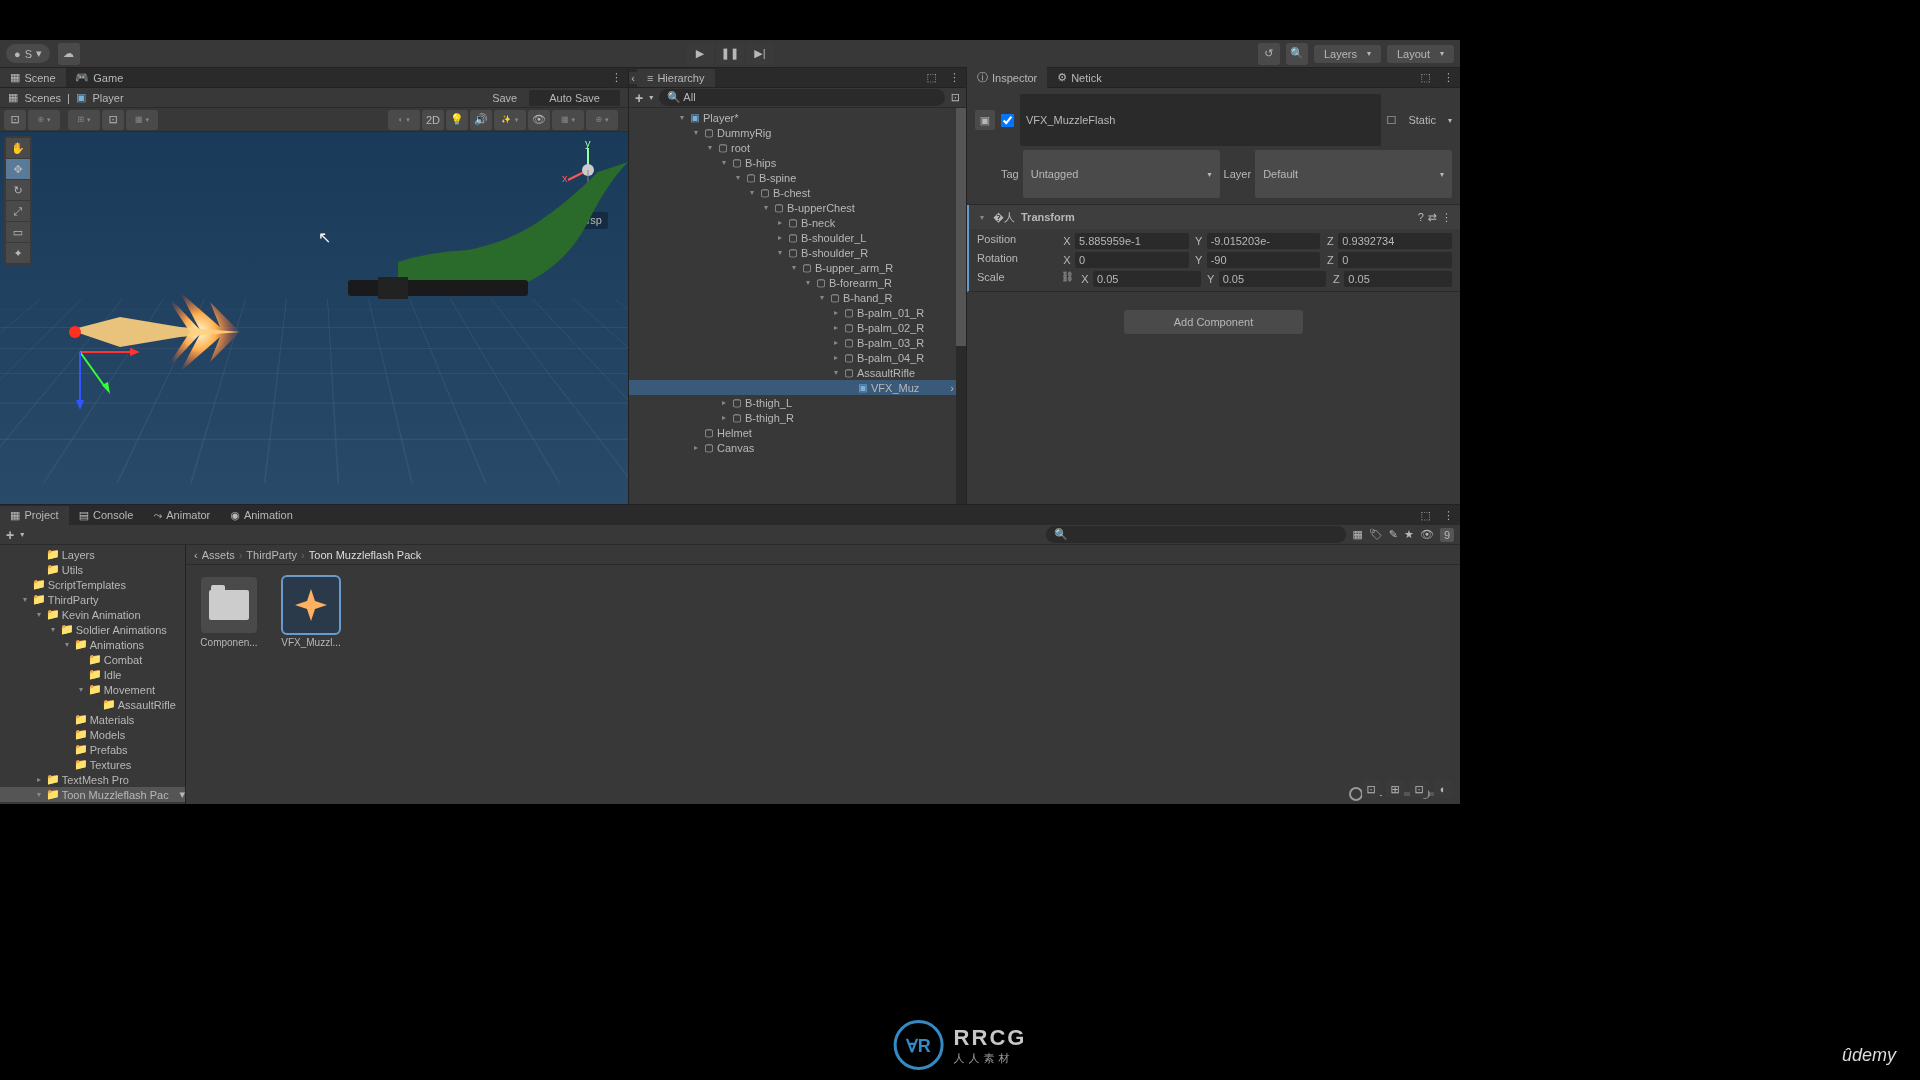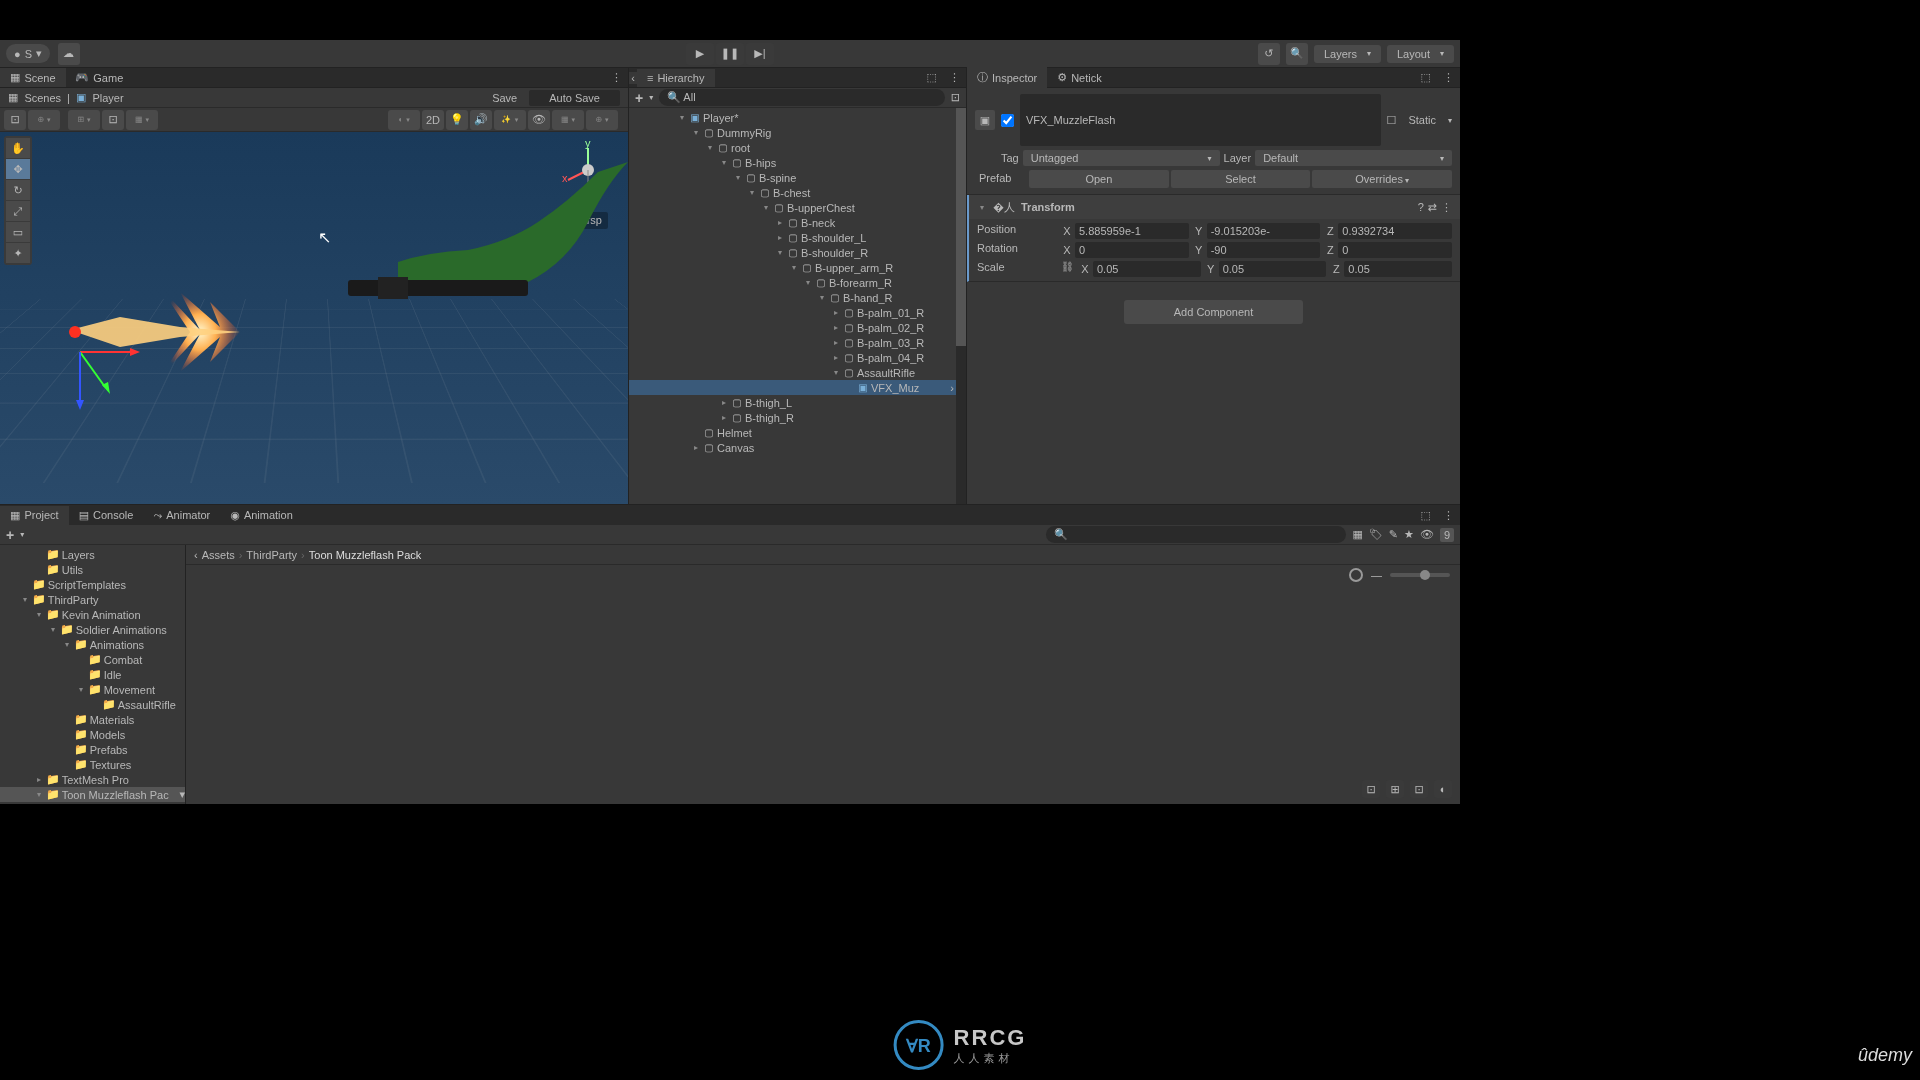--- a/index.html
+++ b/index.html
@@ -54,21 +54,21 @@
 .indent-1{padding-left:20px}.indent-2{padding-left:34px}.indent-3{padding-left:48px}.indent-4{padding-left:62px}
 .indent-5{padding-left:76px}.indent-6{padding-left:90px}.indent-7{padding-left:104px}.indent-8{padding-left:118px}
 .indent-9{padding-left:132px}.indent-10{padding-left:146px}
 .right-col{flex:1;display:flex;flex-direction:column;border-left:1px solid #222;background:#383838}
 .insp-header{padding:6px 8px;display:flex;flex-direction:column;gap:4px;border-bottom:1px solid #2a2a2a}
 .insp-row{display:flex;align-items:center;gap:6px}
 .obj-icon{width:20px;height:20px;background:#4a4a4a;border-radius:2px;display:flex;align-items:center;justify-content:center}
 .name-input{flex:1;background:#2a2a2a;padding:20px 6px;border-radius:2px}
 .static-label{padding:3px 6px}
 .tag-row{display:flex;gap:4px;align-items:center;padding-left:26px}
-.tag-dd{background:#4a4a4a;padding:2px 8px;border-radius:2px;flex:1;display:flex;align-items:center}
+.tag-dd{background:#4a4a4a;padding:18px 8px;border-radius:2px;flex:1;display:flex;align-items:center}
 .tag-dd::after{content:"▾";font-size:8px;margin-left:auto}
 .prefab-row{display:flex;gap:2px;padding:0 0 0 0}
 .pf-label{width:52px;padding:2px 4px}
 .pf-btn{flex:1;background:#4a4a4a;padding:3px 8px;text-align:center;border-radius:2px;cursor:pointer}
 .pf-btn.dd::after{content:" ▾";font-size:8px}
 .component{border-bottom:1px solid #2a2a2a}
 .comp-header{display:flex;align-items:center;padding:4px 8px;gap:6px;background:#3e3e3e}
 .comp-title{font-weight:bold;flex:1}
 .comp-icons{display:flex;gap:4px}
 .comp-body{padding:4px 8px;display:flex;flex-direction:column;gap:3px}
@@ -98,21 +98,21 @@
 .folder-shape::before{content:"";position:absolute;top:-5px;left:2px;width:14px;height:6px;background:#ccc;border-radius:2px 2px 0 0}
 .slider-row{height:20px;display:flex;align-items:center;justify-content:flex-end;padding:0 10px;gap:8px}
 .slider{width:60px;height:4px;background:#555;border-radius:2px;position:relative}
 .slider-thumb{position:absolute;top:-3px;left:50%;width:10px;height:10px;background:#888;border-radius:50%}
 .ring-icon{width:14px;height:14px;border:2px solid #999;border-radius:50%;display:inline-block}
 svg{display:block}
 .watermark{position:absolute;bottom:10px;left:50%;transform:translateX(-50%);display:flex;align-items:center;gap:10px;opacity:.9}
 .wm-logo{width:50px;height:50px;border:3px solid #3a9ad8;border-radius:50%;display:flex;align-items:center;justify-content:center;color:#3a9ad8;font-weight:bold;font-size:18px}
 .wm-text{font-size:22px;font-weight:bold;color:#ddd;letter-spacing:2px}
 .wm-sub{font-size:11px;color:#aaa;letter-spacing:4px}
-.udemy{position:absolute;bottom:14px;right:8px;color:#ddd;font-size:18px;font-style:italic}
+.udemy{position:absolute;bottom:14px;right:24px;color:#ddd;font-size:18px;font-style:italic}
 .footer-icons{position:absolute;bottom:6px;right:8px;display:flex;gap:6px}
 .footer-icons .icon-btn{background:#3a3a3a;width:18px;height:18px}
 .proj-tree .tree-item.sel{background:#555}
 </style>
 </head>
 <body>
 
 <div class="app">
 
   <div class="toolbar">
@@ -397,26 +397,20 @@
           <span>☐</span>
           <span class="static-label">Static</span>
             <span style="font-size:8px">▾</span>
         </div>
         <div class="tag-row">
           <span>Tag</span>
           <div class="tag-dd">Untagged</div>
           <span>Layer</span>
           <div class="tag-dd">Default</div>
         </div>
-        <div class="prefab-row">
-          <span class="pf-label">Prefab</span>
-          <div class="pf-btn">Open</div>
-          <div class="pf-btn">Select</div>
-          <div class="pf-btn dd">Overrides</div>
-        </div>
       </div>
       <div class="component insp-highlight">
         <div class="comp-header">
           <span class="arrow">▾</span>
           <span>�人</span>
           <span class="comp-title">Transform</span>
           <div class="comp-icons">
             <span>?</span>
             <span>⇄</span>
             <span>⋮</span>
@@ -599,20 +593,36 @@
       </div>
       <div class="proj-content">
         <div class="breadcrumb">
           <span>‹</span>
           <span>Assets</span>
             <span class="bc-sep">›</span>
           <span>ThirdParty</span>
             <span class="bc-sep">›</span>
           <span style="color:#ddd">Toon Muzzleflash Pack</span>
         </div>
+        <div class="assets-grid">
+          <div class="asset">
+            <div class="asset-icon">
+                <div class="folder-shape"></div>
+              </div>
+            <div class="asset-label">Componen...</div>
+          </div>
+          <div class="asset selected">
+            <div class="asset-icon" style="background:#2a3a4a">
+                <svg width="40" height="40">
+                  <polygon points="20,4 24,16 36,20 24,24 20,36 16,24 4,20 16,16" fill="#ffb060"></polygon>
+                </svg>
+              </div>
+            <div class="asset-label">VFX_Muzzl...</div>
+          </div>
+        </div>
         <div class="slider-row">
           <span class="ring-icon"></span>
           <span>—</span>
           <div class="slider">
               <div class="slider-thumb"></div>
             </div>
         </div>
       </div>
     </div>
   </div>

